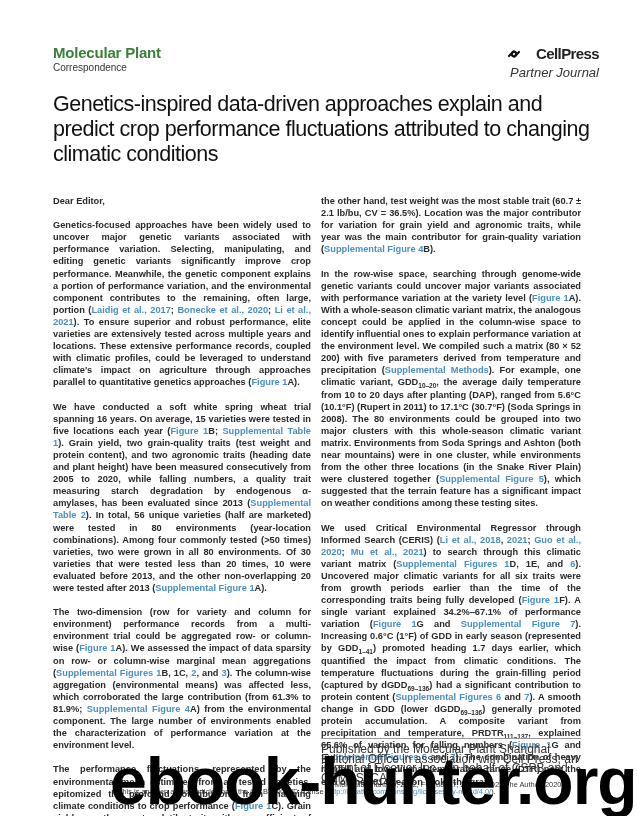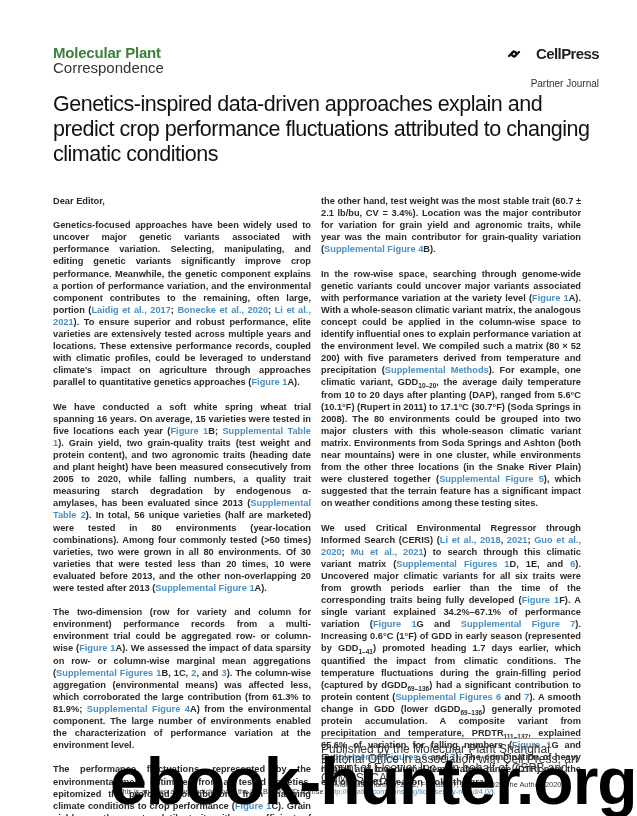--- a/index.html
+++ b/index.html
@@ -2,27 +2,27 @@
 <html><head>
 <meta charset="utf-8">
 <style>
   * { box-sizing: border-box; margin: 0; padding: 0; }
   html, body { width: 637px; height: 816px; background: #ffffff; overflow: hidden; }
   body { font-family: "Liberation Sans", sans-serif; color: #222; position: relative; }
 
   .header { position: absolute; left: 53px; top: 44px; right: 38px; height: 40px; }
   .journal { position: absolute; left: 0; top: 0; }
   .journal-name { font-size: 15px; font-weight: bold; color: #3c7f3a; letter-spacing: -0.2px; line-height: 18px; }
-  .journal-section { font-size: 15px; color: #333; line-height: 12px; }
+  .journal-section { font-size: 10px; color: #333; line-height: 12px; }
 
   .brand { position: absolute; right: 0; top: 2px; text-align: right; }
   .brand-row { display: flex; align-items: center; justify-content: flex-end; gap: 15px; }
   .brand-logo { width: 14px; height: 14px; }
   .brand-name { font-size: 15px; font-weight: bold; color: #222; letter-spacing: -0.6px; line-height: 16px; }
-  .brand-sub { font-size: 10px; color: #333; line-height: 11px; margin-top: 16px; }
+  .brand-sub { font-size: 13px; color: #333; line-height: 11px; margin-top: 5px; font-style: italic; }
 
   .title { position: absolute; left: 53px; top: 92px; width: 540px; font-size: 21.5px; font-weight: normal; line-height: 25px; color: #111; letter-spacing: -0.5px; }
 
   .col { position: absolute; top: 195px; font-size: 9.25px; line-height: 12.1px; color: #2a2a2a; text-align: justify; }
   .col-left { left: 53px; width: 258px; }
   .col-right { left: 321px; width: 260px; }
   .col p { margin-bottom: 12.1px; font-weight: bold; }
   .link { color: #4a8fc2; }
   sub { font-size: 6.5px; line-height: 0; }
 
@@ -59,21 +59,21 @@
 
 <div class="col col-left">
   <p>Dear Editor,</p>
   <p><span>Genetics-focused approaches have been widely used to uncover major genetic variants associated with performance variation. Selecting, manipulating, and editing genetic variants significantly improve crop performance. Meanwhile, the genetic component explains a portion of performance variation, and the environmental component contributes to the remaining, often large, portion (</span><a class="link">Laidig et al., 2017</a><span>; </span><a class="link">Bonecke et al., 2020</a><span>; </span><a class="link">Li et al., 2021</a><span>). To ensure superior and robust performance, elite varieties are extensively tested across multiple years and locations. These extensive performance records, coupled with climatic profiles, could be leveraged to understand climate's impact on agriculture through approaches parallel to quantitative genetics approaches (</span><a class="link">Figure 1</a><span>A).</span></p>
   <p><span>We have conducted a soft white spring wheat trial spanning 16 years. On average, 15 varieties were tested in five locations each year (</span><a class="link">Figure 1</a><span>B; </span><a class="link">Supplemental Table 1</a><span>). Grain yield, two grain-quality traits (test weight and protein content), and two agronomic traits (heading date and plant height) have been measured consecutively from 2005 to 2020, while falling numbers, a quality trait measuring starch degradation by endogenous α-amylases, has been evaluated since 2013 (</span><a class="link">Supplemental Table 2</a><span>). In total, 56 unique varieties (half are marketed) were tested in 80 environments (year-location combinations). Among four commonly tested (&gt;50 times) varieties, two were grown in all 80 environments. Of 30 varieties that were tested less than 20 times, 10 were evaluated before 2013, and the other non-overlapping 20 were tested after 2013 (</span><a class="link">Supplemental Figure 1</a><span>A).</span></p>
   <p><span>The two-dimension (row for variety and column for environment) performance records from a multi-environment trial could be aggregated row- or column-wise (</span><a class="link">Figure 1</a><span>A). We assessed the impact of data sparsity on row- or column-wise marginal mean aggregations (</span><a class="link">Supplemental Figures 1</a><span>B, 1C, </span><a class="link">2</a><span>, and </span><a class="link">3</a><span>). The column-wise aggregation (environmental means) was affected less, which corroborated the large contribution (from 61.3% to 81.9%; </span><a class="link">Supplemental Figure 4</a><span>A) from the environmental component. The large number of environments enabled the characterization of performance variation at the environment level.</span></p>
   <p><span>The performance fluctuations, represented by the environmental mean estimated from all tested varieties, epitomized the profound contributions from changing climate conditions to crop performance (</span><a class="link">Figure 1</a><span>C). Grain yield was the most volatile trait, with a coefficient of variation (CV) of 33%. The most favorable condition (Aberdeen in 2014, 161.5 bu/A) yielded 12 times more than the worst condition (Soda Springs in 2007, 13.7 bu/A). On</span></p>
 </div>
 
 <div class="col col-right">
-  <p><span>the other hand, test weight was the most stable trait (60.7 ± 2.1 lb/bu, CV = 3.4%). Location was the major contributor for variation for grain yield and agronomic traits, while year was the main contributor for grain-quality variation (</span><a class="link">Supplemental Figure 4</a><span>B).</span></p>
+  <p><span>the other hand, test weight was the most stable trait (60.7 ± 2.1 lb/bu, CV = 36.5%). Location was the major contributor for variation for grain yield and agronomic traits, while year was the main contributor for grain-quality variation (</span><a class="link">Supplemental Figure 4</a><span>B).</span></p>
   <p><span>In the row-wise space, searching through genome-wide genetic variants could uncover major variants associated with performance variation at the variety level (</span><a class="link">Figure 1</a><span>A). With a whole-season climatic variant matrix, the analogous concept could be applied in the column-wise space to identify influential ones to explain performance variation at the environment level. We compiled such a matrix (80 × 52 200) with five parameters derived from temperature and precipitation (</span><a class="link">Supplemental Methods</a><span>). For example, one climatic variant, GDD</span><sub>10–20</sub><span>, the average daily temperature from 10 to 20 days after planting (DAP), ranged from 5.6°C (10.1°F) (Rupert in 2011) to 17.1°C (30.7°F) (Soda Springs in 2008). The 80 environments could be grouped into two major clusters with this whole-season climatic variant matrix. Environments from Soda Springs and Ashton (both near mountains) were in one cluster, while environments from the other three locations (in the Snake River Plain) were clustered together (</span><a class="link">Supplemental Figure 5</a><span>), which suggested that the terrain feature has a significant impact on weather conditions among these testing sites.</span></p>
   <p><span>We used Critical Environmental Regressor through Informed Search (CERIS) (</span><a class="link">Li et al., 2018</a><span>, </span><a class="link">2021</a><span>; </span><a class="link">Guo et al., 2020</a><span>; </span><a class="link">Mu et al., 2021</a><span>) to search through this climatic variant matrix (</span><a class="link">Supplemental Figures 1</a><span>D, 1E, and </span><a class="link">6</a><span>). Uncovered major climatic variants for all six traits were from growth periods earlier than the time of the corresponding traits being fully developed (</span><a class="link">Figure 1</a><span>F). A single variant explained 34.2%–67.1% of performance variation (</span><a class="link">Figure 1</a><span>G and </span><a class="link">Supplemental Figure 7</a><span>). Increasing 0.6°C (1°F) of GDD in early season (represented by GDD</span><sub>1–41</sub><span>) promoted heading 1.7 days earlier, which quantified the impact from climatic conditions. The temperature fluctuations during the grain-filling period (captured by dGDD</span><sub>69–136</sub><span>) had a significant contribution to protein content (</span><a class="link">Supplemental Figures 6</a><span> and </span><a class="link">7</a><span>). A smooth change in GDD (lower dGDD</span><sub>69–136</sub><span>) generally promoted protein accumulation. A composite variant from precipitation and temperature, PRDTR</span><sub>111–137</sub><span>, explained 65.6% of variation for falling numbers (</span><a class="link">Figure 1</a><span>G and </span><a class="link">Supplemental Figures 6</a><span> and </span><a class="link">7</a><span>). The combination of heavy rainfall and low diurnal temperature range (DTR) near the end of the 2014 season broke the grain</span></p>
 </div>
 
 <div class="footnote">Published by the Molecular Plant Shanghai Editorial Office in association with Cell Press, an imprint of Elsevier Inc., on behalf of CSPB and CEMPS, CAS.</div>
 
 <div class="bottom-line">
   <div class="bl-1">Molecular Plant 15, 2022, February 7, 2022 © 2021 The Author. 2020</div>
   <div class="bl-2"><span>This is an open access article under the CC BY-NC-ND license (</span><a class="link">http://creativecommons.org/licenses/by-nc-nd/4.0/</a><span>).</span></div>
 </div>

